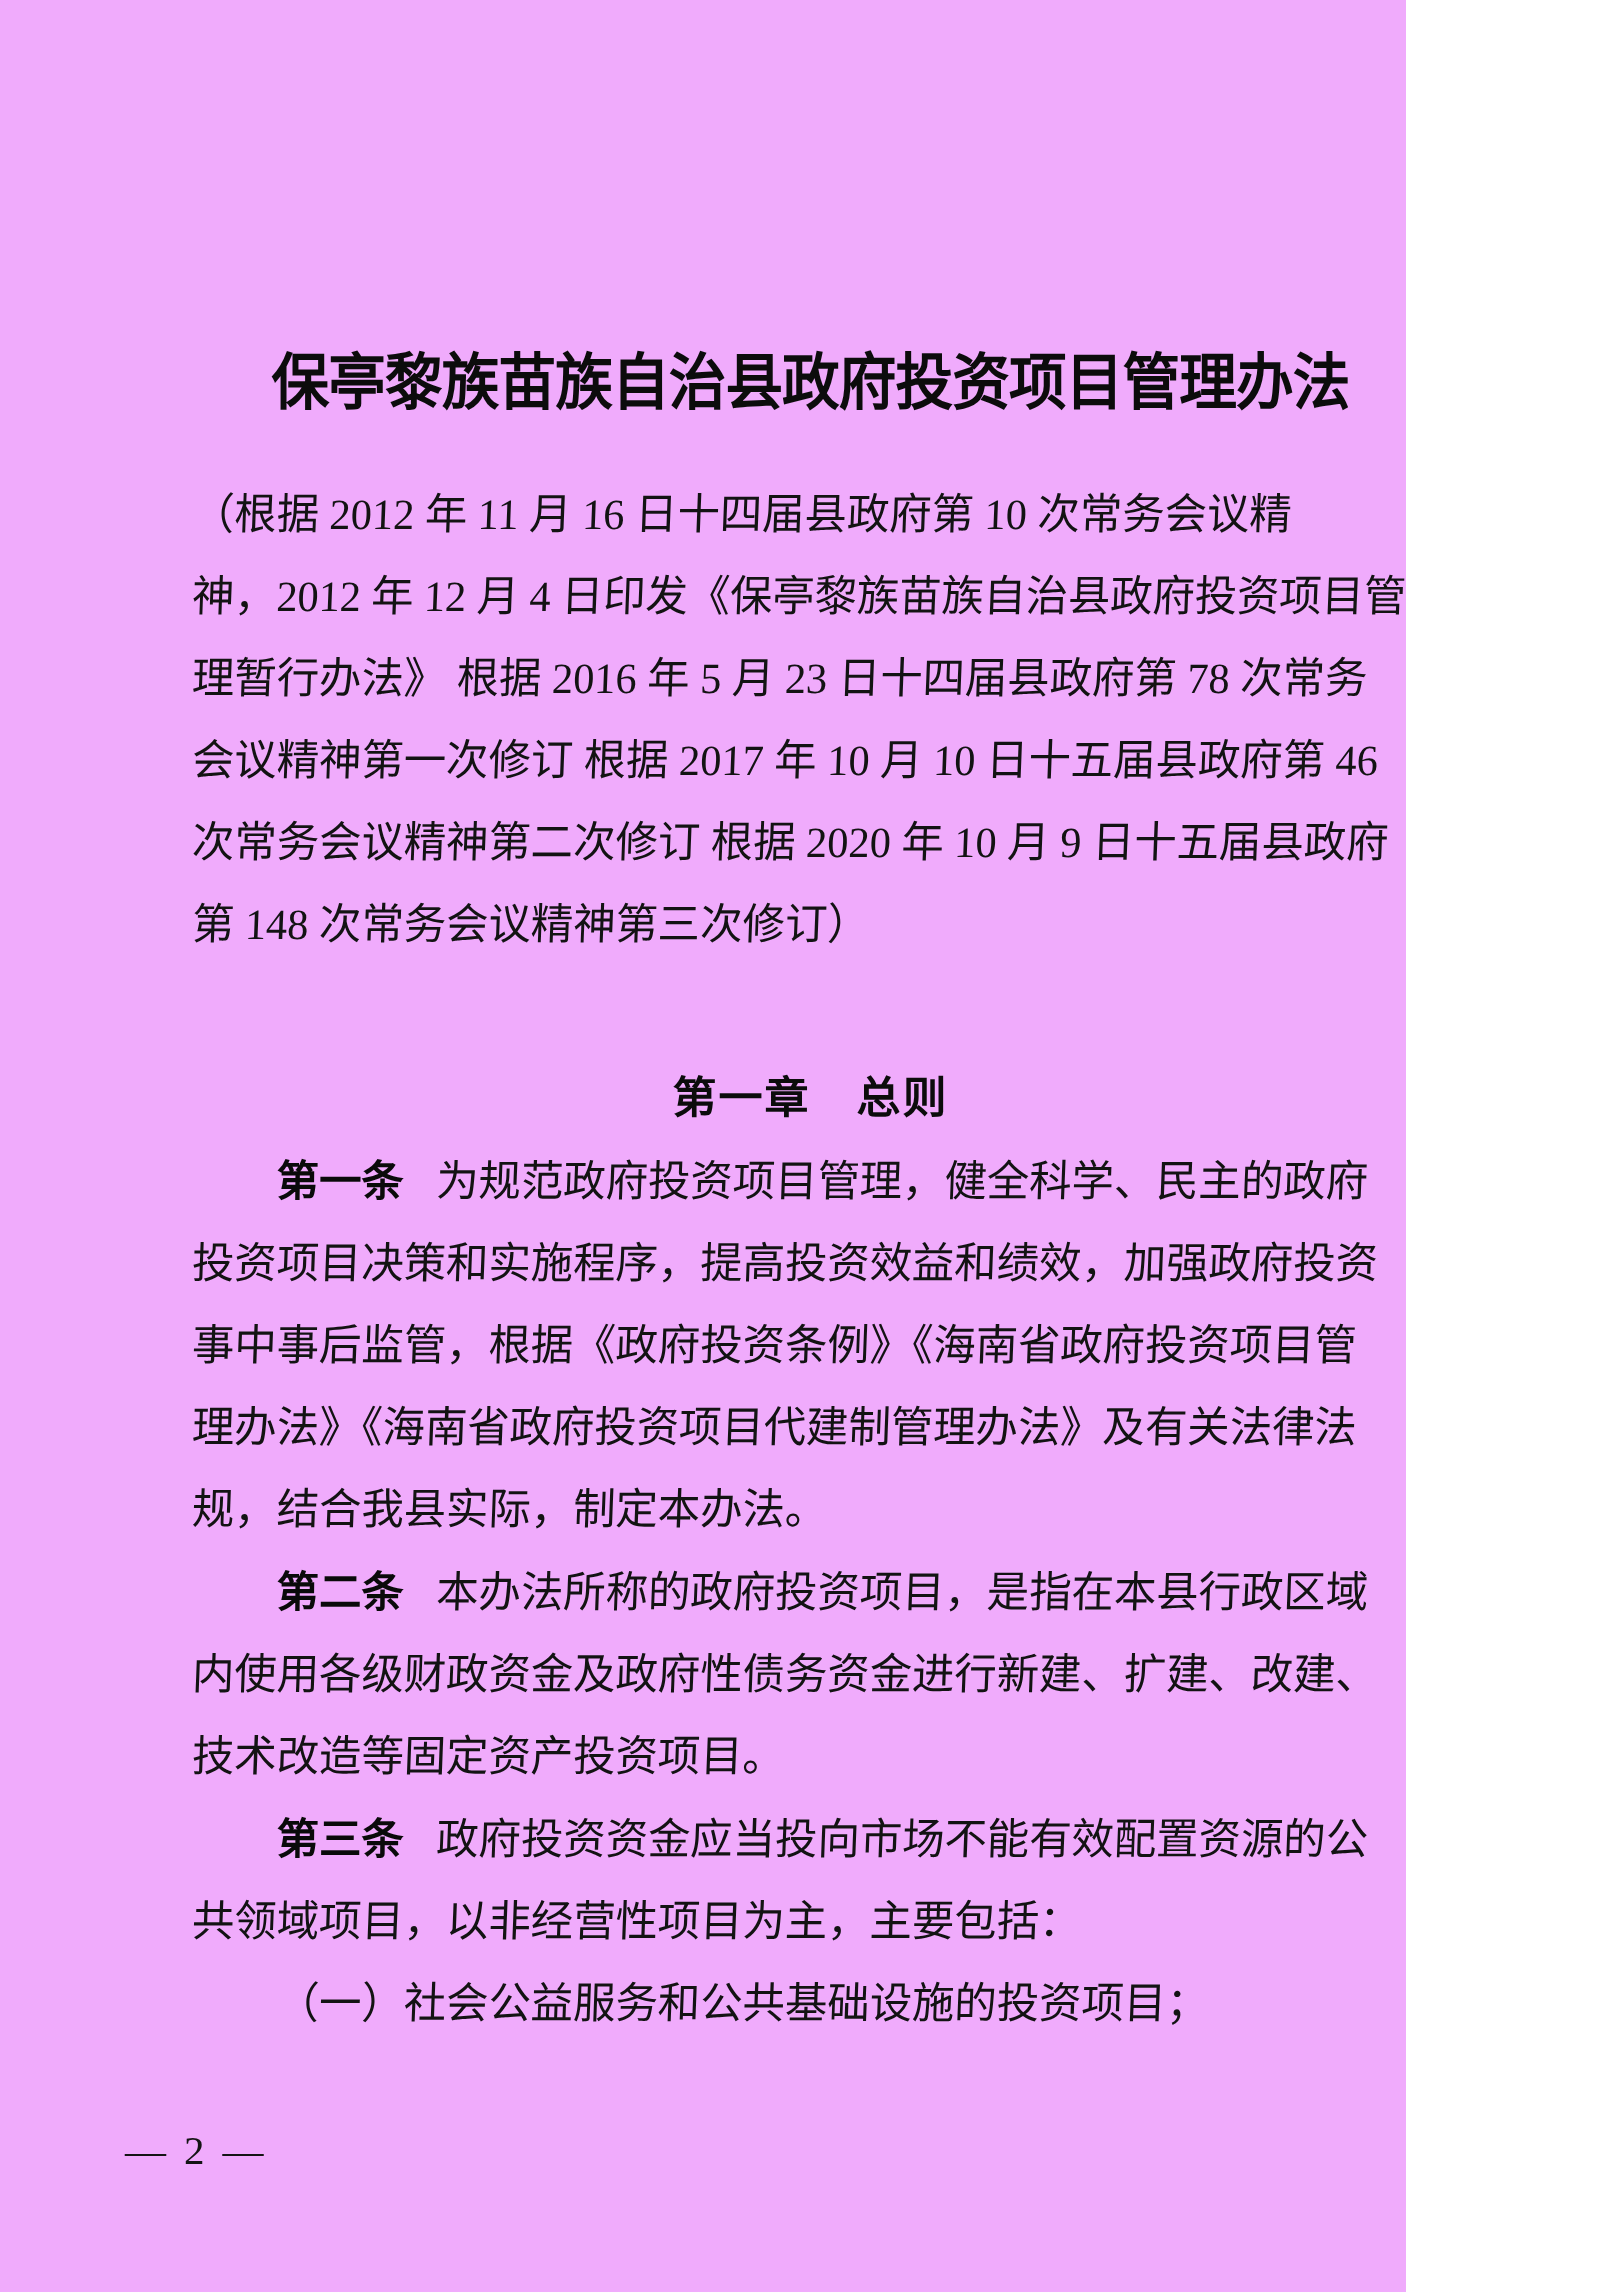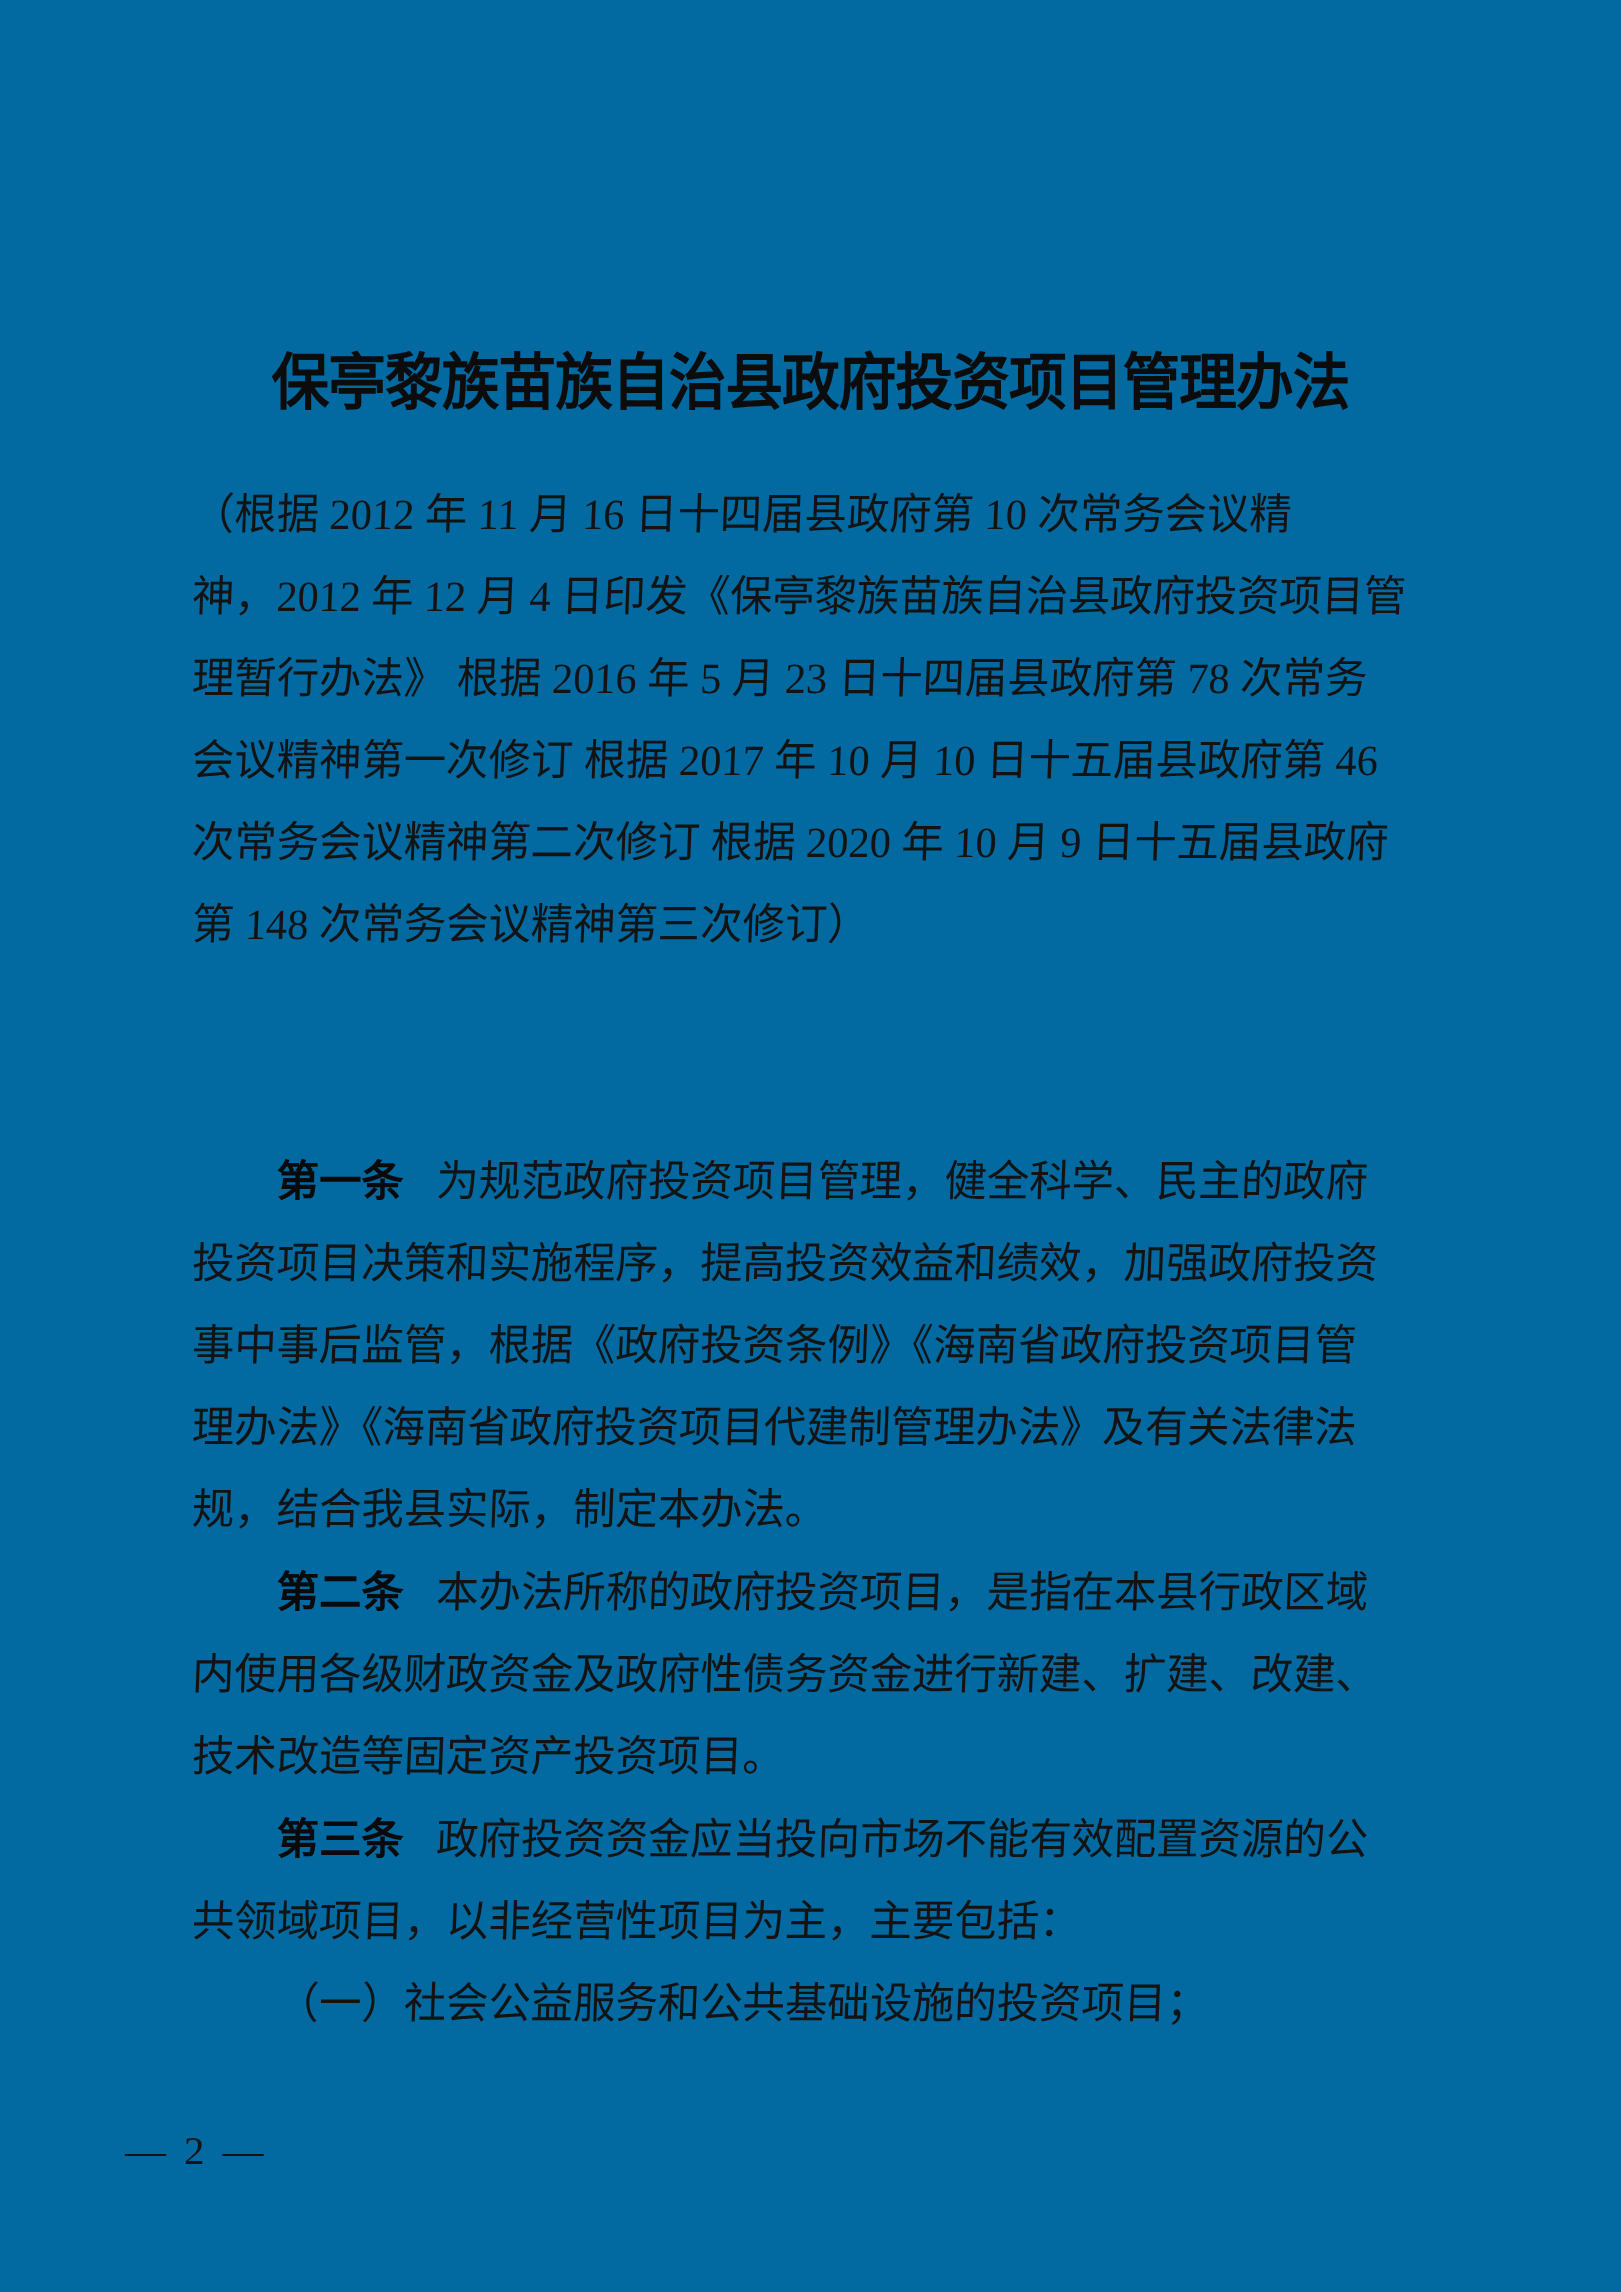--- a/index.html
+++ b/index.html
@@ -4,23 +4,23 @@
 <title>保亭黎族苗族自治县政府投资项目管理办法</title>
 <style>
   html, body {
     margin: 0;
     padding: 0;
     background: #ffffff;
   }
 
   .page {
     position: relative;
-    width: 1621px;
+    width: 1406px;
     height: 2293px;
-    background: #0369a1;
+    background: #f0abfc;
     overflow: hidden;
     font-family: "Liberation Serif", "DejaVu Serif", serif;
     color: #111111;
     -webkit-font-smoothing: antialiased;
   }
 
   
   .doc-title {
     position: absolute;
     left: 147px;
@@ -124,20 +124,21 @@
 
   <div class="preamble">
     <div class="pre-line" style="letter-spacing: 0px;">（根据 2012 年 11 月 16 日十四届县政府第 10 次常务会议精</div>
     <div class="pre-line" style="letter-spacing: -0.1px;">神，2012 年 12 月 4 日印发《保亭黎族苗族自治县政府投资项目管</div>
     <div class="pre-line" style="letter-spacing: 0px;">理暂行办法》 根据 2016 年 5 月 23 日十四届县政府第 78 次常务</div>
     <div class="pre-line" style="letter-spacing: 0px;">会议精神第一次修订 根据 2017 年 10 月 10 日十五届县政府第 46</div>
     <div class="pre-line" style="letter-spacing: 0px;">次常务会议精神第二次修订 根据 2020 年 10 月 9 日十五届县政府</div>
     <div class="pre-line" style="letter-spacing: 0px;">第 148 次常务会议精神第三次修订）</div>
   </div>
 
+  <div class="chapter-heading">第一章　总则</div>
 
   <div class="body-block">
 
     <div class="body-line" style="letter-spacing: 0px;"><span class="indent-2"></span><span class="art-label">第一条</span><span class="gap-label"></span><span>为规范政府投资项目管理，健全科学、民主的政府</span></div>
     <div class="body-line" style="letter-spacing: 0px;">投资项目决策和实施程序，提高投资效益和绩效，加强政府投资</div>
     <div class="body-line" style="letter-spacing: 0px;">事中事后监管，根据《政府投资条例》《海南省政府投资项目管</div>
     <div class="body-line" style="letter-spacing: 0px;">理办法》《海南省政府投资项目代建制管理办法》及有关法律法</div>
     <div class="body-line" style="letter-spacing: 0px;">规，结合我县实际，制定本办法。</div>
 
     <div class="body-line" style="letter-spacing: 0px;"><span class="indent-2"></span><span class="art-label">第二条</span><span class="gap-label"></span><span>本办法所称的政府投资项目，是指在本县行政区域</span></div>

